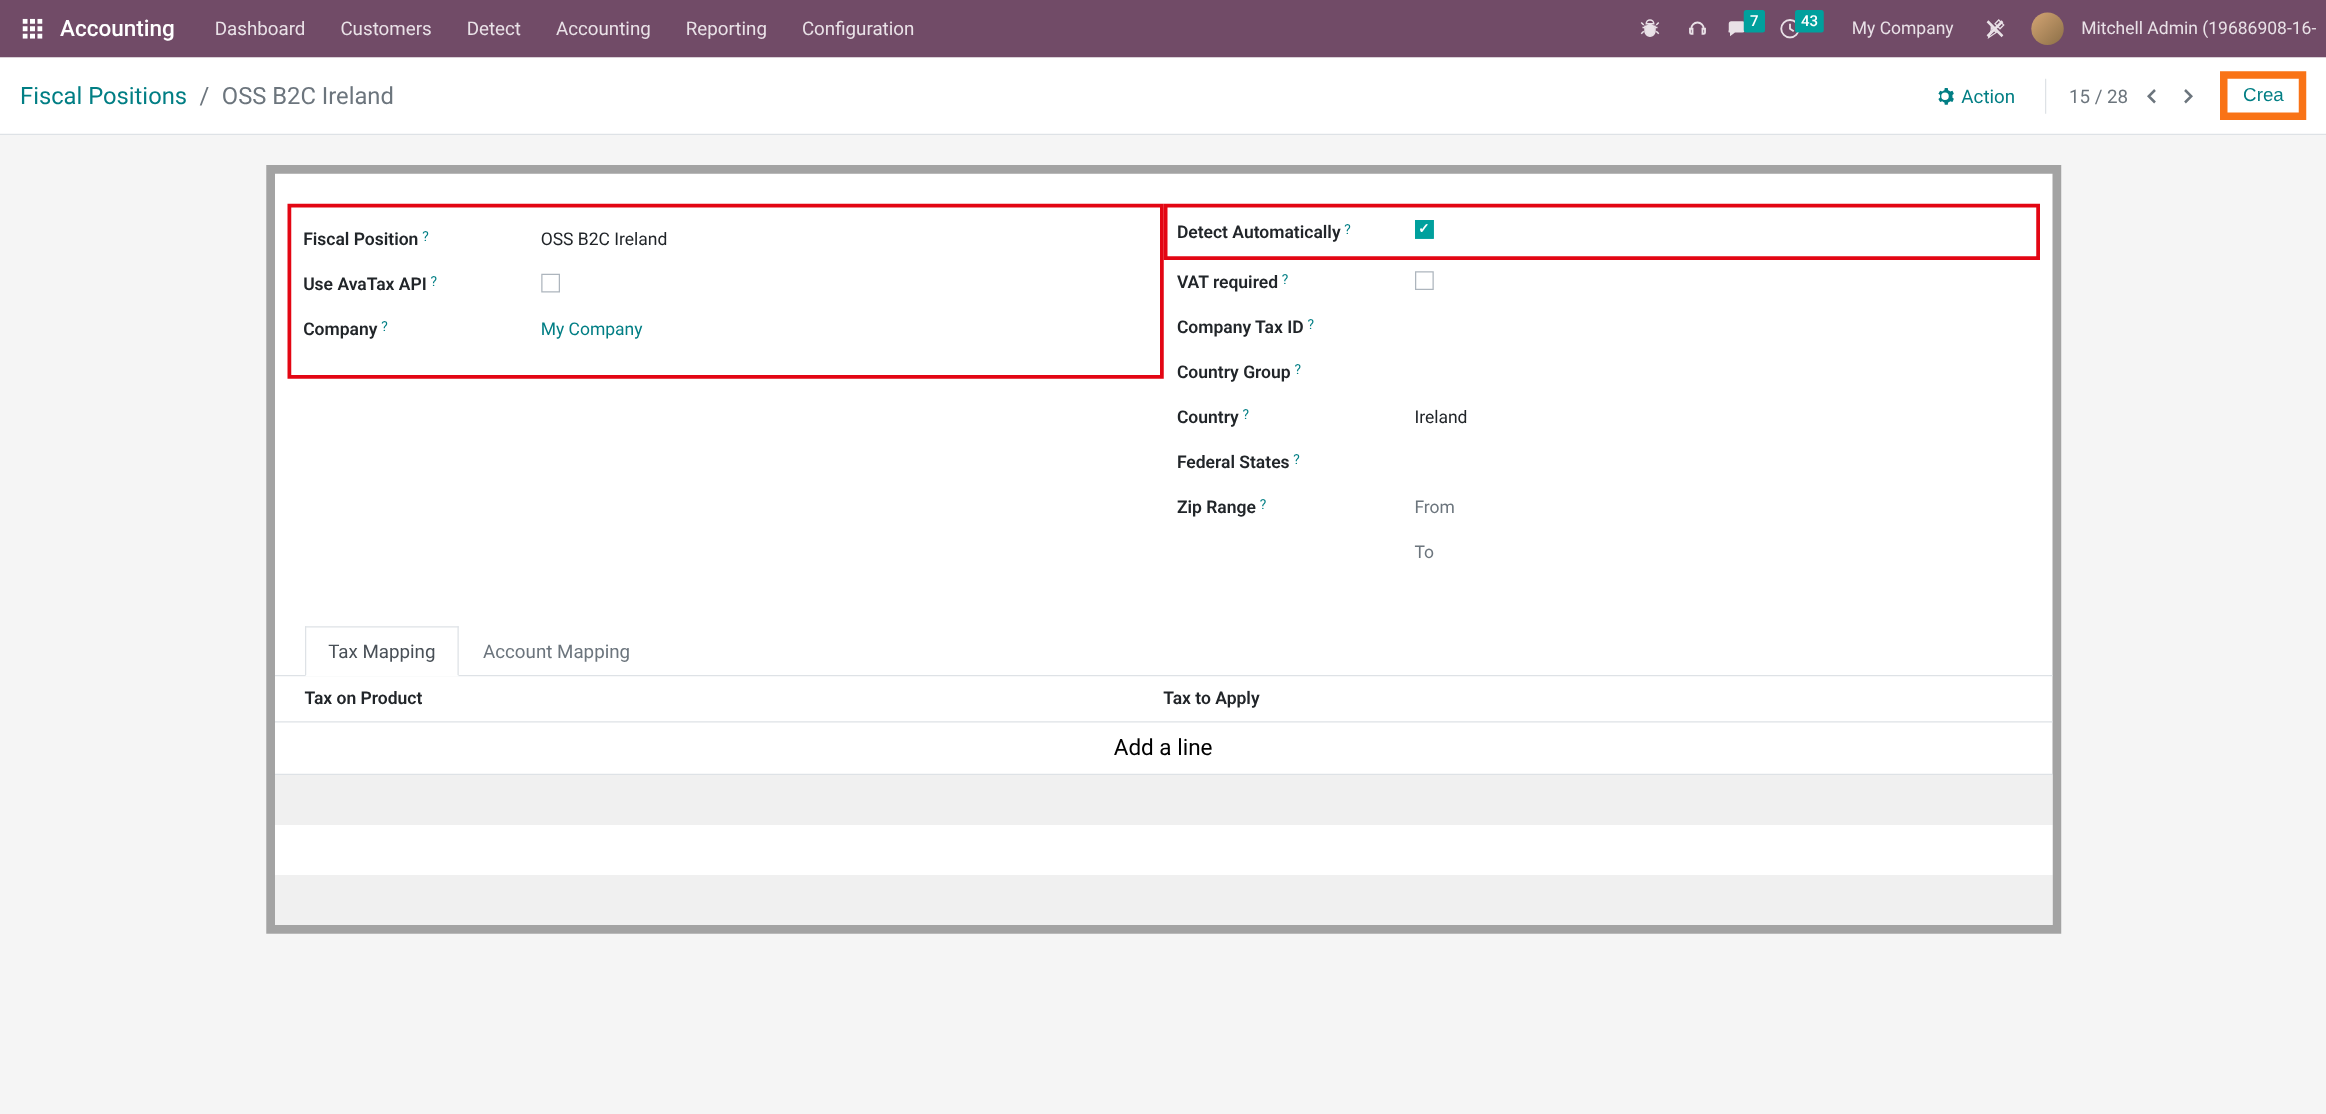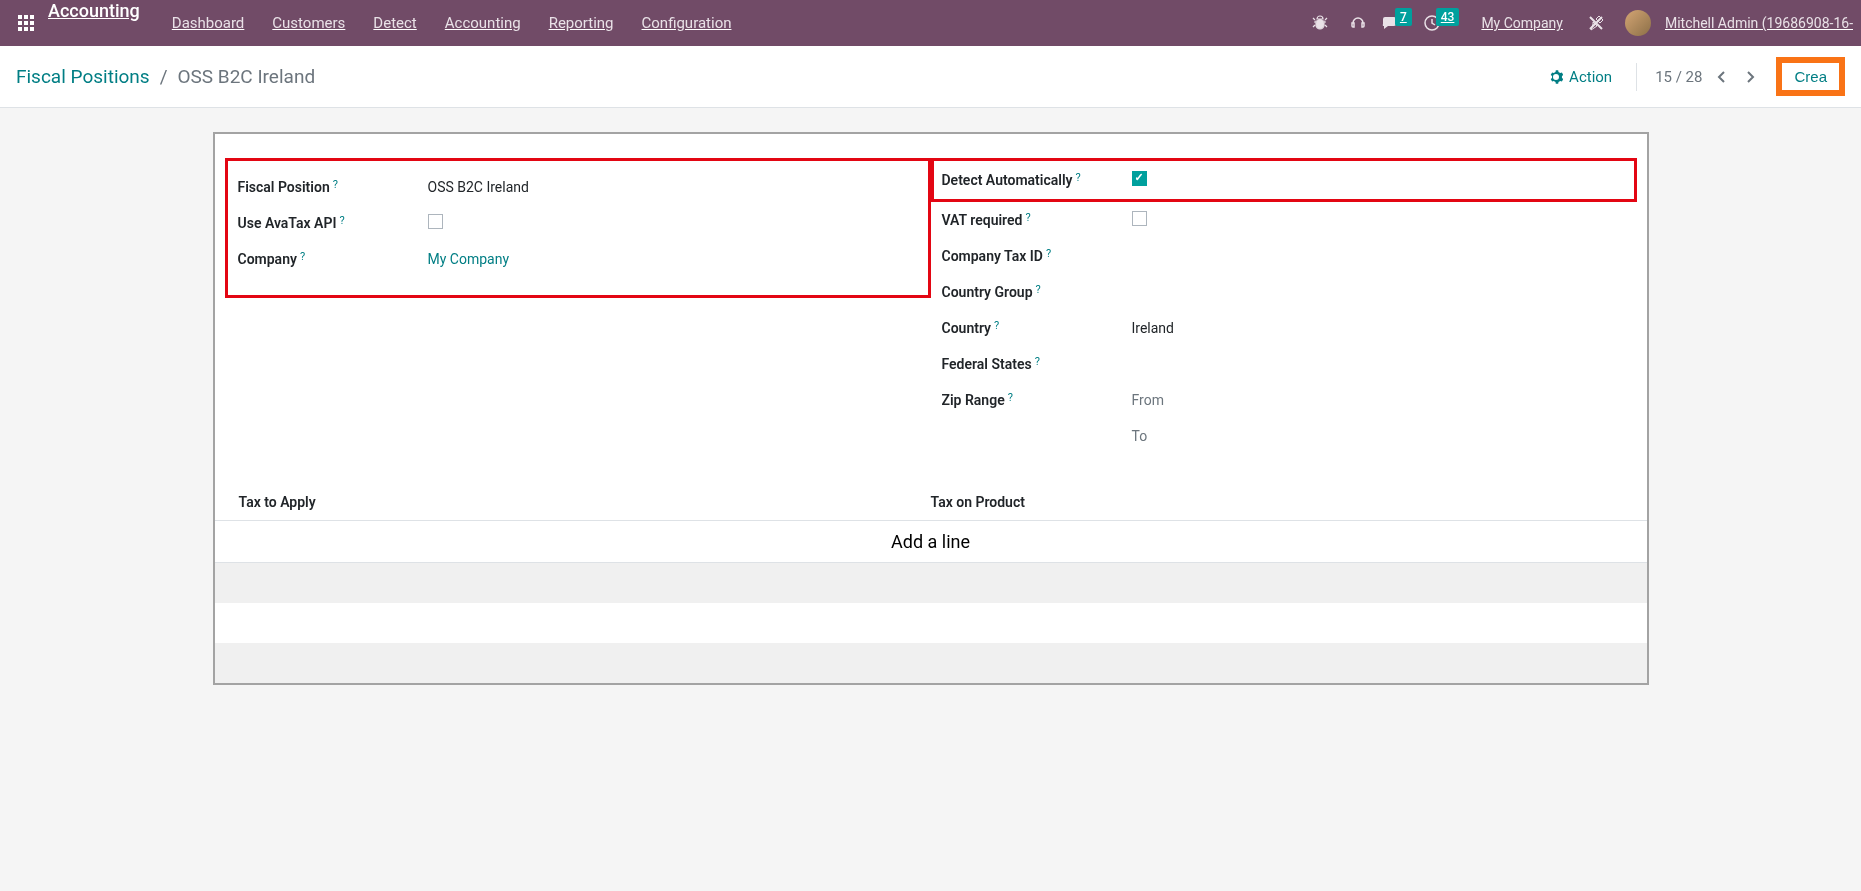--- a/index.html
+++ b/index.html
@@ -1,18 +1,18 @@
 <!DOCTYPE html>
 <html><head>
 <meta charset="utf-8">
 <style>
 * { box-sizing: border-box; margin: 0; padding: 0; }
 body { font-family: -apple-system, BlinkMacSystemFont, "Segoe UI", Roboto, "Helvetica Neue", Arial, sans-serif; background: #f5f5f5; color: #374151; font-size: 14px; overflow-x: hidden; }
 
-.topbar { background: #714b67; height: 46px; display: flex; align-items: flex-start; padding: 0 8px; color: #fff; text-decoration: underline; }
+.topbar { background: #714b67; height: 46px; display: flex; align-items: center; padding: 0 8px; color: #fff; }
 .topbar .apps-icon { width: 36px; height: 46px; display:flex; align-items:center; justify-content:center; cursor:pointer; }
 .topbar .app-name { font-size: 18px; font-weight: 500; margin-left: 4px; margin-right: 18px; }
 .topbar .menu { display:flex; gap:0; }
 .topbar .menu-item { padding: 0 14px; height:46px; display:flex; align-items:center; font-size:15px; cursor:pointer; color: #e9e1e7; }
 .topbar .spacer { flex: 1; }
 .topbar .right { display:flex; align-items:center; gap: 8px; }
 .topbar .right .ic { width: 30px; height:46px; display:flex; align-items:center; justify-content:center; cursor:pointer; position:relative; }
 .topbar .badge { background:#00a09d; color:#fff; font-size:12px; padding: 0 5px; border-radius:2px; height:18px; display:flex; align-items:center; line-height:1; position:relative; top:-6px; left:-4px; font-weight:500; }
 .topbar .company { font-size: 14px; color:#e9e1e7; padding: 0 10px; cursor:pointer; }
 .topbar .avatar { width: 26px; height: 26px; border-radius: 50%; background: linear-gradient(135deg,#d4a574,#8b6f47); margin:0 6px; }
@@ -24,21 +24,21 @@
 .breadcrumb .sep { color:#6c757d; }
 .breadcrumb .cur { color:#6c757d; }
 .controlbar .spacer { flex:1; }
 .controlbar .action { color:#017e84; font-size:15px; cursor:pointer; display:flex; align-items:center; gap:6px; padding:0 12px; }
 .controlbar .divider { width:1px; height:28px; background:#dee2e6; margin:0 12px; }
 .controlbar .pager { color:#6c757d; font-size:15px; padding:0 6px; }
 .controlbar .navbtn { width:28px; height:28px; display:flex; align-items:center; justify-content:center; cursor:pointer; color:#6c757d; font-size:18px; }
 .controlbar .create { margin-left:12px; border:6px solid #f97316; color:#017e84; background:#fff; padding: 5px 12px; font-size:15px; cursor:pointer; border-radius:0; }
 
 .sheet-wrap { padding: 24px 0; display:flex; justify-content:center; }
-.sheet { background:#fff; border:2px solid #a3a3a3; width: 1436px; padding: 24px 0 0 0; }
+.sheet { background:#fff; border:7px solid #a3a3a3; width: 1436px; padding: 24px 0 0 0; }
 
 .form-cols { display:flex; gap: 0; padding: 0 10px 30px 10px; }
 .form-col { flex:1; }
 .redbox { border: 3px solid #e30613; padding: 8px 10px 18px 10px; }
 .redbox-right-row { border: 3px solid #e30613; padding: 4px 8px; display:flex; align-items:center; margin-bottom: 0; }
 .right-normal-rows { padding: 0 11px; }
 
 .field-row { display:flex; align-items:center; min-height: 36px; }
 .field-label { width: 190px; font-weight: 600; color:#212529; font-size:14px; display:flex; align-items:flex-start; gap:3px; }
 .field-label .q { color:#017e84; font-size:11px; font-weight:400; position:relative; top:-1px; }
@@ -241,25 +241,29 @@
           <div class="field-val placeholder">From</div>
         </div>
         <div class="field-row">
           <div class="field-label"></div>
           <div class="field-val placeholder">To</div>
         </div>
         </div>
       </div>
     </div>
 
+    <div class="tabs">
+      <div class="tab active">Tax Mapping</div>
+      <div class="tab">Account Mapping</div>
+    </div>
 
     <div class="table-area">
       <div class="thead">
+        <div class="th">Tax on Product</div>
         <div class="th">Tax to Apply</div>
-        <div class="th">Tax on Product</div>
       </div>
       <div class="addline">Add a line</div>
       <div class="graybar"></div>
       <div class="whitebar"></div>
       <div class="graybar2"></div>
     </div>
 
   </div>
 </div>
 

